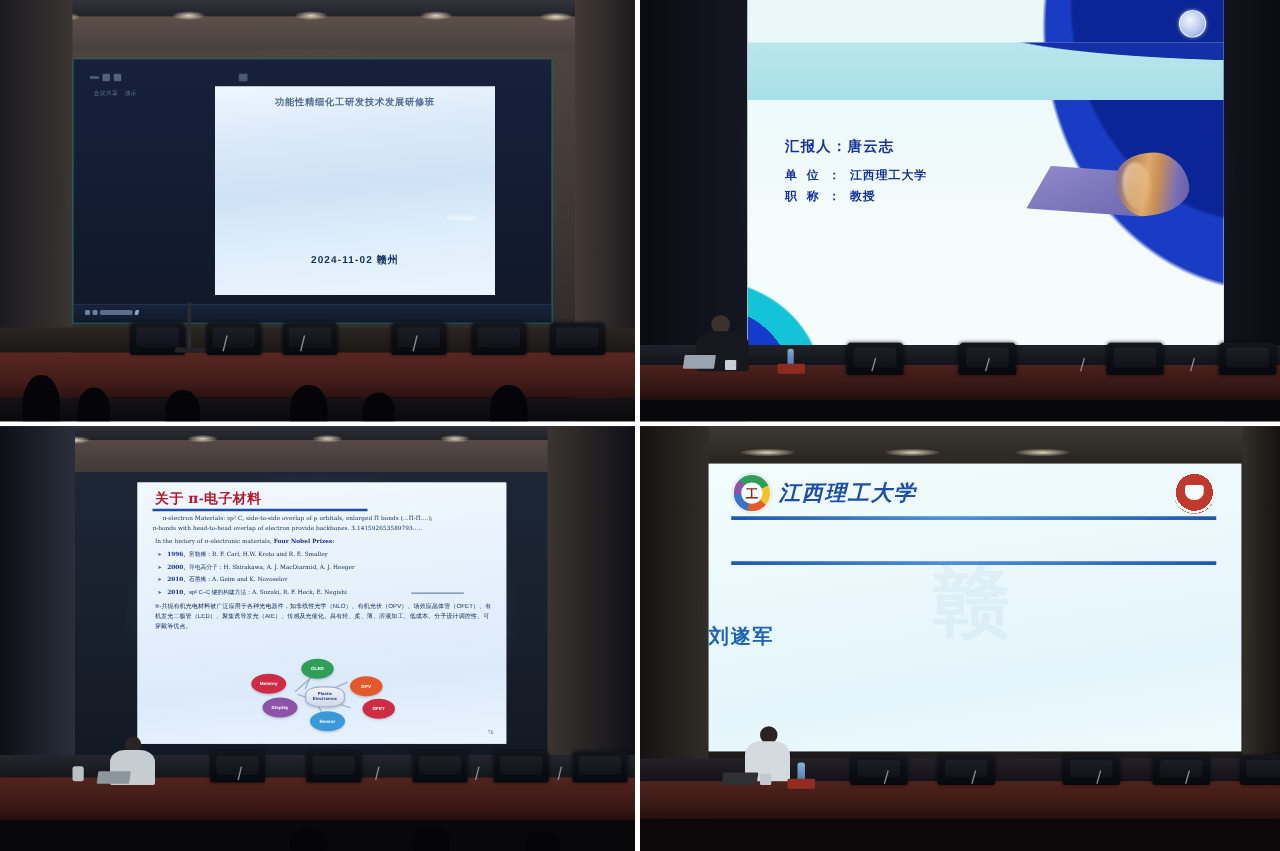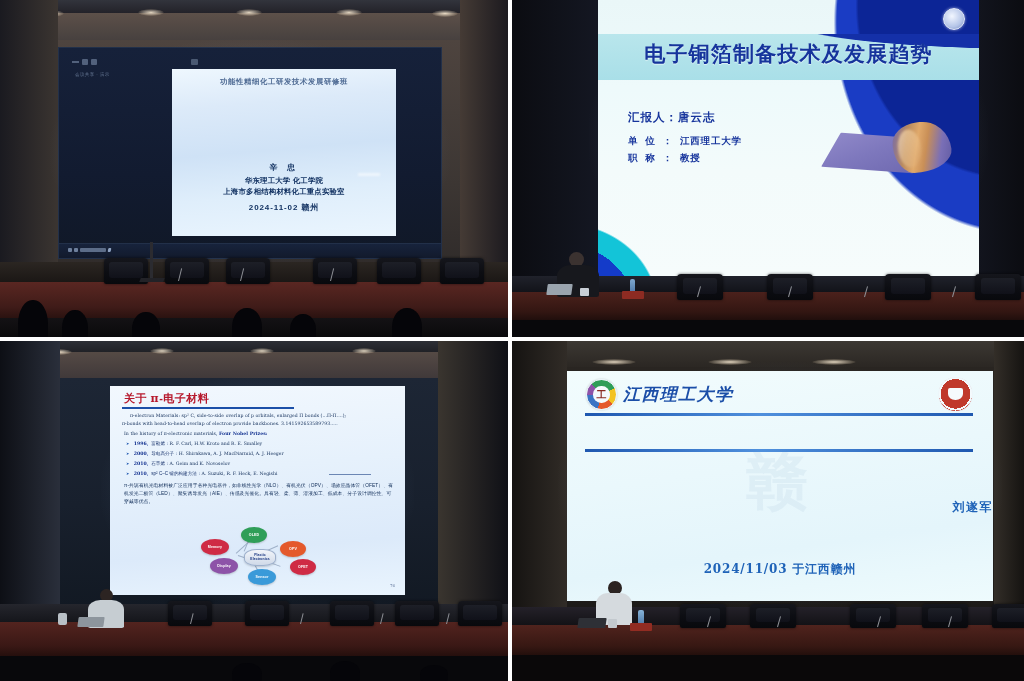--- a/index.html
+++ b/index.html
@@ -111,21 +111,21 @@
   .br-logoL:after{content:"";position:absolute;left:22%;top:22%;width:56%;height:56%;border-radius:50%;background:#f4fafd;}
   .br-logoL b{position:absolute;left:0;right:0;top:50%;transform:translateY(-50%);text-align:center;font-size:10px;color:#8a2b21;font-family:"DejaVu Serif",serif;z-index:2;}
   .br-uni{position:absolute;left:56px;top:12px;font-size:17px;font-weight:700;color:#1b4ea8;font-family:"DejaVu Serif",serif;font-style:italic;letter-spacing:1.4px;}
   .br-logoR{position:absolute;right:20px;top:6px;width:33px;height:33px;border-radius:50%;background:radial-gradient(circle at 50% 48%,#c0392b 0 62%,#f4fafd 62% 70%,#c0392b 70% 100%);border:1.3px solid #edf6fa;}
   .br-logoR:after{content:"";position:absolute;left:28%;top:30%;width:44%;height:36%;background:#f6fbfd;border-radius:2px 2px 50% 50%;}
   .br-rule{position:absolute;left:18px;width:388px;height:2.6px;background:linear-gradient(90deg,#1f58b0,#4f90dd 45%,#1f58b0);}
   #br-r1{top:42px;}
   #br-r2{top:78px;}
   .br-t1{position:absolute;left:0;top:48px;width:100%;text-align:center;font-size:19px;font-weight:700;color:#14223c;font-family:"DejaVu Serif",serif;letter-spacing:.5px;}
   .br-t2{position:absolute;left:0;top:88px;width:100%;text-align:center;font-size:14.5px;font-weight:700;color:#14223c;font-family:"DejaVu Serif",serif;letter-spacing:.4px;}
-  .br-name{position:absolute;left:0;top:128px;width:100%;text-align:right;font-size:12px;font-weight:700;color:#1f63b8;font-family:"DejaVu Serif",serif;letter-spacing:1.5px;}
+  .br-name{position:absolute;left:0;top:128px;width:100%;text-align:left;font-size:16px;font-weight:700;color:#1f63b8;font-family:"DejaVu Serif",serif;letter-spacing:1.5px;}
   .br-aff{position:absolute;left:0;top:156px;width:100%;text-align:center;font-size:14px;font-weight:700;color:#1f63b8;font-family:"DejaVu Serif",serif;letter-spacing:1.4px;}
   .br-date{position:absolute;left:0;top:190px;width:100%;text-align:center;font-size:12px;font-weight:700;color:#1f63b8;font-family:"DejaVu Serif",serif;letter-spacing:.8px;}
 </style>
 </head>
 <body>
 
 <div class="collage">
 
   <div class="panel" id="p-tl">
     <div class="ceil-band" style="top:0;height:13px;background:linear-gradient(180deg,#32343c,#232229);"></div>
@@ -154,25 +154,20 @@
             <i></i>
             <i></i>
             <i class="w"></i>
             <i class="p"></i>
           </div>
         </div>
       </div>
 
       <div class="slide" id="tl-slide">
         <div class="tl-head">功能性精细化工研发技术发展研修班</div>
-        <div class="tl-sub">
-          <div class="nm">辛 忠</div>
-          <div class="ln">华东理工大学 化工学院</div>
-          <div class="ln">上海市多相结构材料化工重点实验室</div>
-        </div>
         <div class="tl-date">2024-11-02  赣州</div>
         <div class="tl-smear"></div>
       </div>
     </div>
 
     <div class="dais" style="top:262px;height:20px;background:linear-gradient(180deg,#2b2622,#1b1715);"></div>
     <div class="dais-front" style="top:282px;height:36px;background:linear-gradient(180deg,#5a2722,#3f1b18 70%,#2a1210);"></div>
     <div class="dais-front" style="top:318px;height:22px;background:linear-gradient(180deg,#141215,#08080a);"></div>
     <div class="chair" style="left:104px;top:258px;width:44px;height:26px;"></div>
     <div class="chair" style="left:165px;top:258px;width:44px;height:26px;"></div>
@@ -200,21 +195,20 @@
 
     <div class="screen-shell" id="tr-screen">
       <div class="screen-glow"></div>
       <div class="slide" id="tr-slide">
         <div class="tr-navy"></div>
         <div class="tr-navy2"></div>
         <div class="tr-teal"></div>
         <div class="tr-teal2"></div>
         <div class="tr-corner"></div>
         <div class="tr-logo"></div>
-        <div class="tr-title">电子铜箔制备技术及发展趋势</div>
         <div class="tr-meta">
           <div class="r1">
             <span>汇报人：</span><span>唐云志</span>
           </div>
           <div class="r">
             <span class="k">单 位 ：</span>
             <span>江西理工大学</span>
           </div>
           <div class="r">
             <span class="k">职 称 ：</span>
@@ -347,21 +341,20 @@
       <div class="slide" id="br-slide">
         <div class="br-wm">赣</div>
         <div class="br-logoL">
             <b>工</b>
           </div>
         <div class="br-uni">江西理工大学</div>
         <div class="br-logoR"></div>
         <div class="br-rule" id="br-r1"></div>
         <div class="br-rule" id="br-r2"></div>
         <div class="br-name">刘遂军</div>
-        <div class="br-date">2024/11/03 于江西赣州</div>
       </div>
     </div>
 
     <div class="dais" style="top:266px;height:18px;background:linear-gradient(180deg,#242129,#131216);"></div>
     <div class="dais-front" style="top:284px;height:30px;background:linear-gradient(180deg,#50231d,#371813 70%,#230f0c);"></div>
     <div class="dais-front" style="top:314px;height:26px;background:#0a0809;"></div>
     <div class="chair" style="left:168px;top:263px;width:46px;height:24px;"></div>
     <div class="chair" style="left:238px;top:263px;width:46px;height:24px;"></div>
     <div class="chair" style="left:338px;top:263px;width:46px;height:24px;"></div>
     <div class="chair" style="left:410px;top:263px;width:46px;height:24px;"></div>

